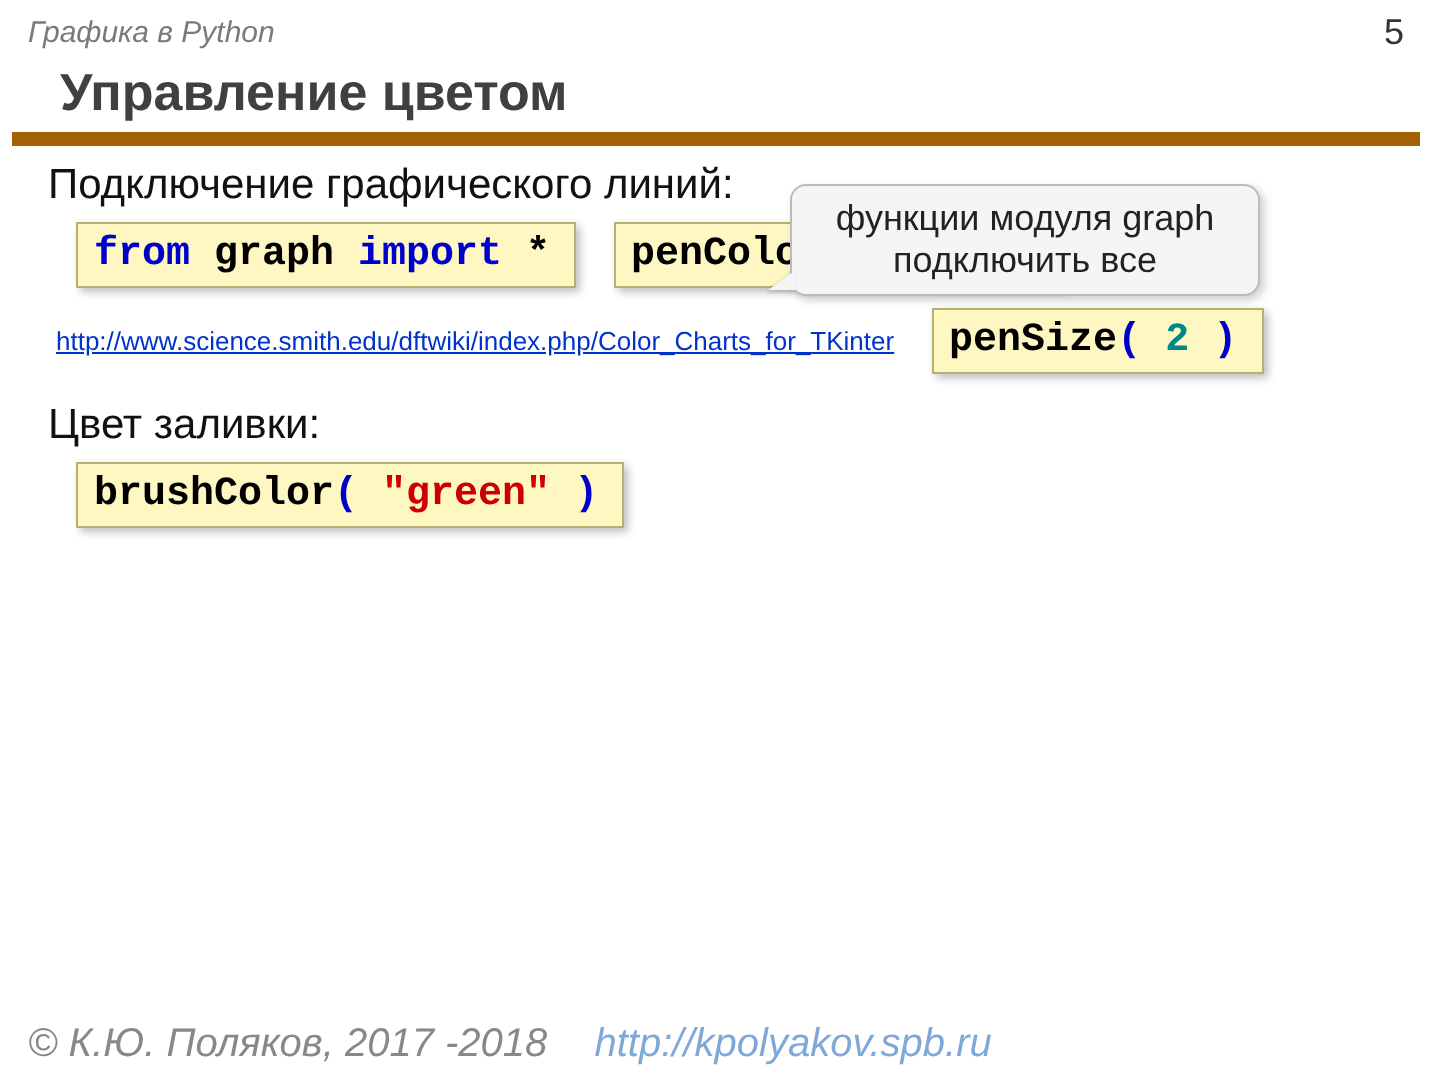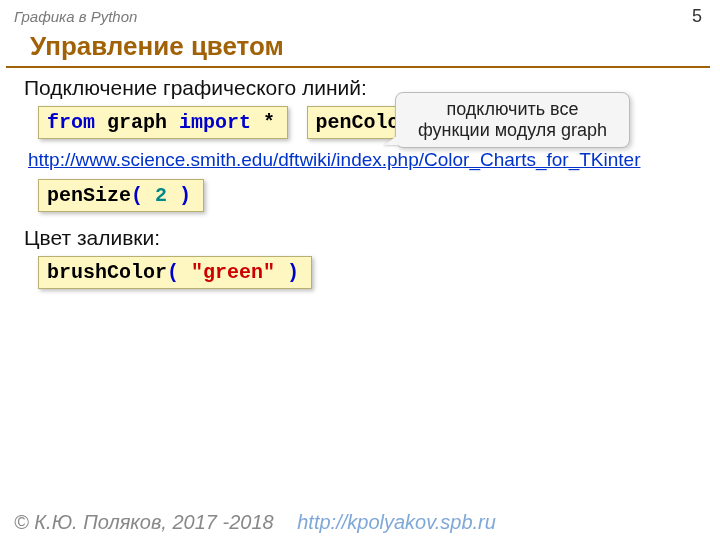--- a/index.html
+++ b/index.html
@@ -23,23 +23,23 @@
     font-style: italic;
     color: #7a7a7a;
   }
   .header-right {
     color: #333;
     font-size: 18px;
   }
   .main-title {
     font-size: 26px;
     font-weight: bold;
-    color: #a16207;
+    color: #404040;
     padding: 2px 0 4px 24px;
-    border-bottom: 2px solid #a16207;
+    border-bottom: 7px solid #a16207;
     margin: 0 10px 8px 6px;
   }
   .content { padding: 0 20px 0 24px; }
   .section-label {
     font-size: 21px;
     color: #111;
     margin: 6px 0 4px 0;
   }
   .code-box {
     display: inline-block;
@@ -85,21 +85,21 @@
     font-family: "Courier New", monospace;
     font-size: 19px;
     color: #222;
     margin: 4px 0 4px 48px;
     line-height: 1.25;
     white-space: pre-line;
   }
   .link {
     color: #0033cc;
     text-decoration: underline;
-    font-size: 19px;
+    font-size: 13px;
     margin: 2px 0 6px 4px;
     display: inline-block;
   }
   .footer {
     position: absolute;
     bottom: 6px;
     left: 14px;
     font-size: 20px;
     color: #888;
     font-style: italic;
@@ -128,20 +128,20 @@
 
   <div class="code-box"><span class="kw-black">penSize</span><span class="kw-blue">( </span><span class="kw-teal">2</span><span class="kw-blue"> )</span></div>
 
   <div class="section-label">Цвет заливки:</div>
   <div class="code-box"><span class="kw-black">brushColor</span><span class="kw-blue">( </span><span class="kw-red">"green"</span><span class="kw-blue"> )</span></div>
 
 </div>
 
 <div class="callout">
   <div class="callout-tail"></div>
+  <div>функции модуля graph</div>
   <div>подключить все</div>
-  <div>функции модуля graph</div>
 </div>
 
 <div class="footer">
   <span>© К.Ю. Поляков, 2017 -2018</span>
   <span class="site">http://kpolyakov.spb.ru</span>
 </div>
 
 </body></html>

